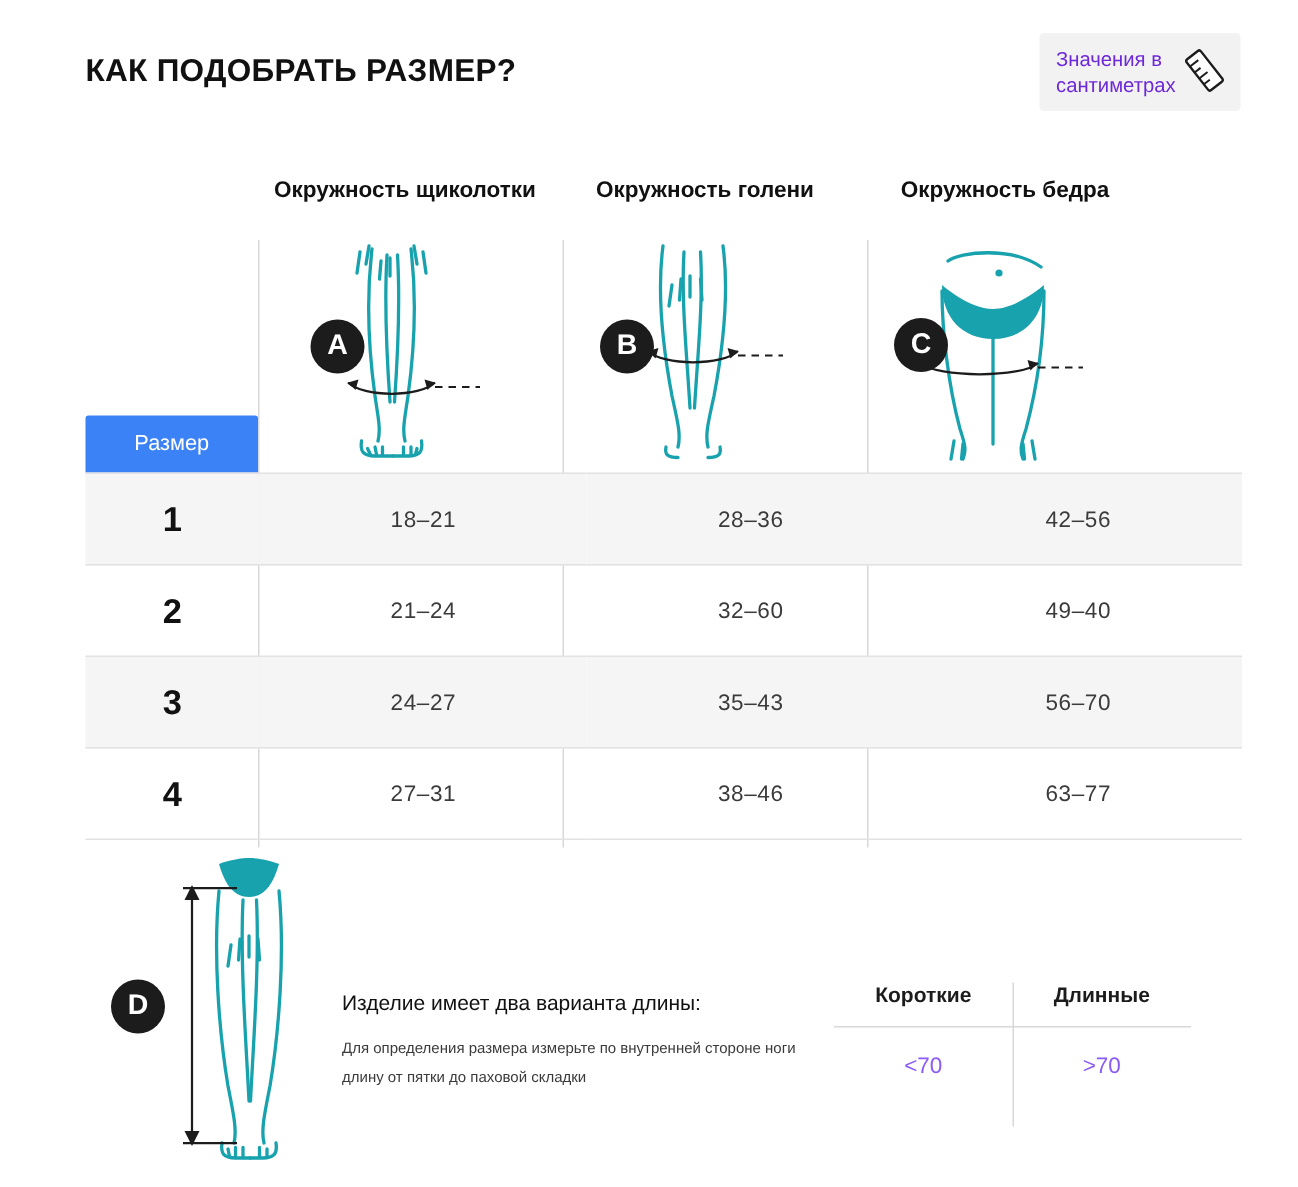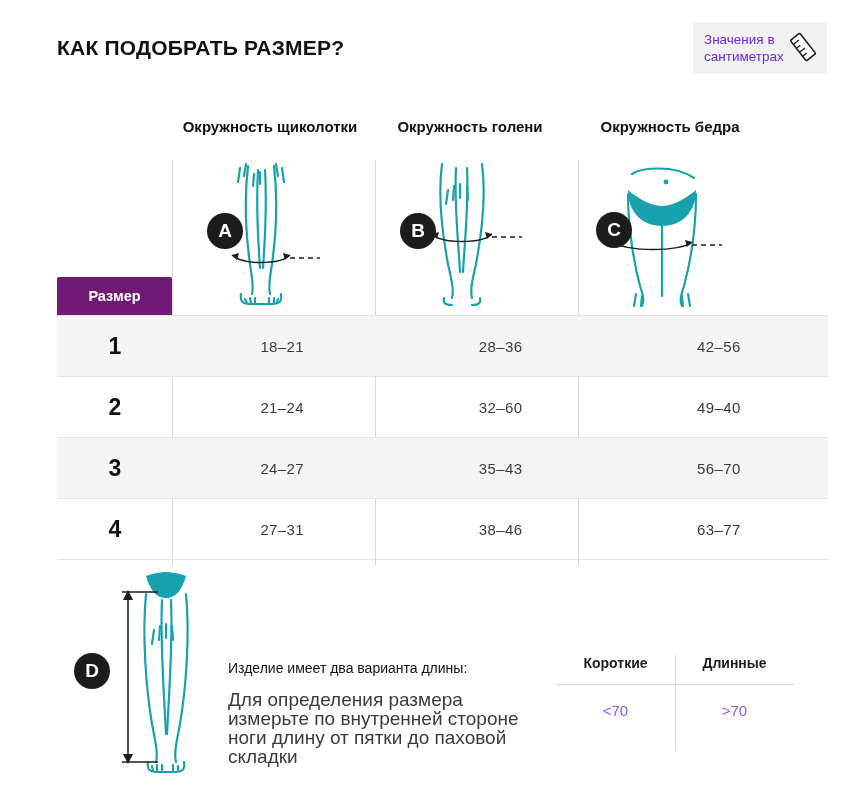--- a/index.html
+++ b/index.html
@@ -98,24 +98,24 @@
   .badge-c { left: 596px; top: 212px; }
   .badge-d { left: 74px; top: 653px; }
 
   
   .size-label {
     position: absolute;
     left: 57px;
     top: 277px;
     width: 115px;
     height: 38px;
-    background: #701a75;
+    background: #3b82f6;
     color: #ffffff;
     font-size: 14.5px;
-    font-weight: bold;
+    font-weight: normal;
     display: flex;
     align-items: center;
     justify-content: center;
     border-radius: 2px 2px 0 0;
   }
 
   .tbl {
     position: absolute;
     left: 57px;
     top: 315px;
@@ -164,21 +164,21 @@
     top: 660px;
     width: 320px;
   }
   .bottom-text .lead {
     font-size: 14px;
     font-weight: normal;
     color: #111111;
     margin-bottom: 14px;
   }
   .bottom-text .desc {
-    font-size: 19px;
+    font-size: 10px;
     line-height: 19px;
     color: #3b3b3b;
   }
 
   .len-tbl {
     position: absolute;
     left: 556px;
     top: 655px;
     width: 238px;
   }

